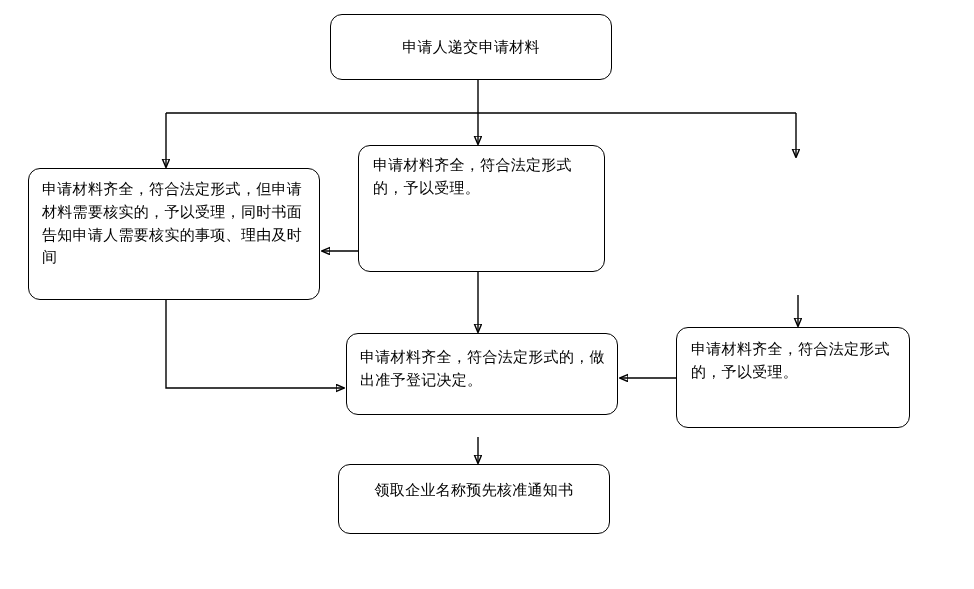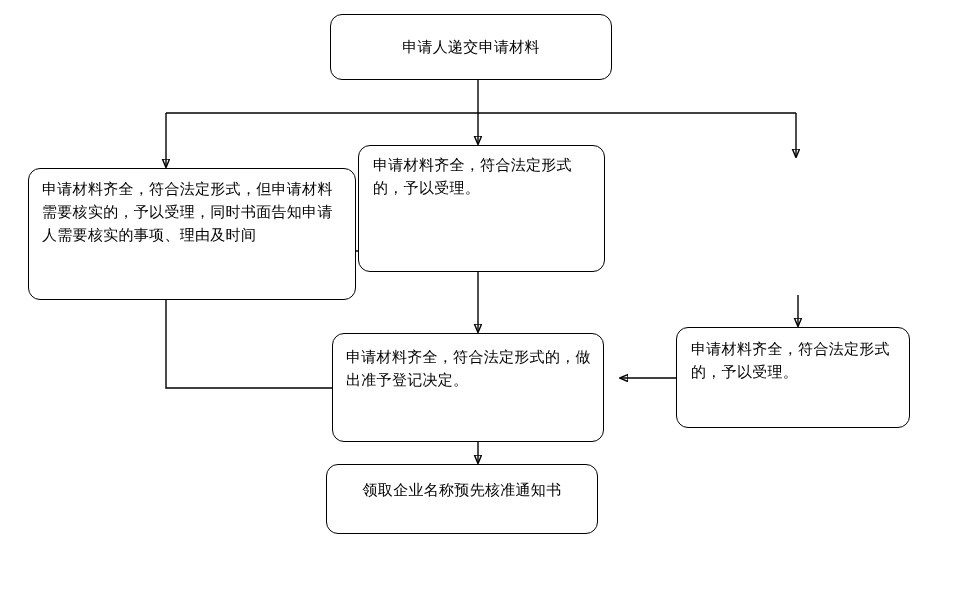--- a/index.html
+++ b/index.html
@@ -95,34 +95,34 @@
 
     <path d="M676,378 L620,378" marker-end="url(#ah)"></path>
 
     <path d="M478,437 L478,463" marker-end="url(#ah)"></path>
   </svg>
 
   <div class="node center-node" style="left:330px; top:14px; width:282px; height:66px;">
     <span class="txt">申请人递交申请材料</span>
   </div>
 
-  <div class="node para-node" style="left:28px; top:168px; width:328px; height:132px;">
+  <div class="node para-node" style="left:28px; top:168px; width:292px; height:132px;">
     <span class="txt">申请材料齐全，符合法定形式，但申请材料需要核实的，予以受理，同时书面告知申请人需要核实的事项、理由及时间</span>
   </div>
 
   <div class="node para-tight" style="left:358px; top:145px; width:247px; height:127px;">
     <span class="txt">申请材料齐全，符合法定形式的，予以受理。</span>
   </div>
 
 
-  <div class="node para-node" style="left:332px; top:333px; width:272px; height:109px; padding-top:12px;">
+  <div class="node para-node" style="left:346px; top:333px; width:272px; height:82px; padding-top:12px;">
     <span class="txt">申请材料齐全，符合法定形式的，做出准予登记决定。</span>
   </div>
 
   <div class="node para-tight" style="left:676px; top:327px; width:234px; height:101px; padding-top:10px;">
     <span class="txt">申请材料齐全，符合法定形式的，予以受理。</span>
   </div>
 
-  <div class="node" style="left:326px; top:464px; width:272px; height:70px; display:flex; align-items:flex-start; justify-content:center; padding-top:14px; text-align:center;">
+  <div class="node" style="left:338px; top:464px; width:272px; height:70px; display:flex; align-items:flex-start; justify-content:center; padding-top:14px; text-align:center;">
     <span class="txt">领取企业名称预先核准通知书</span>
   </div>
 
 </div>
 
 </body></html>

